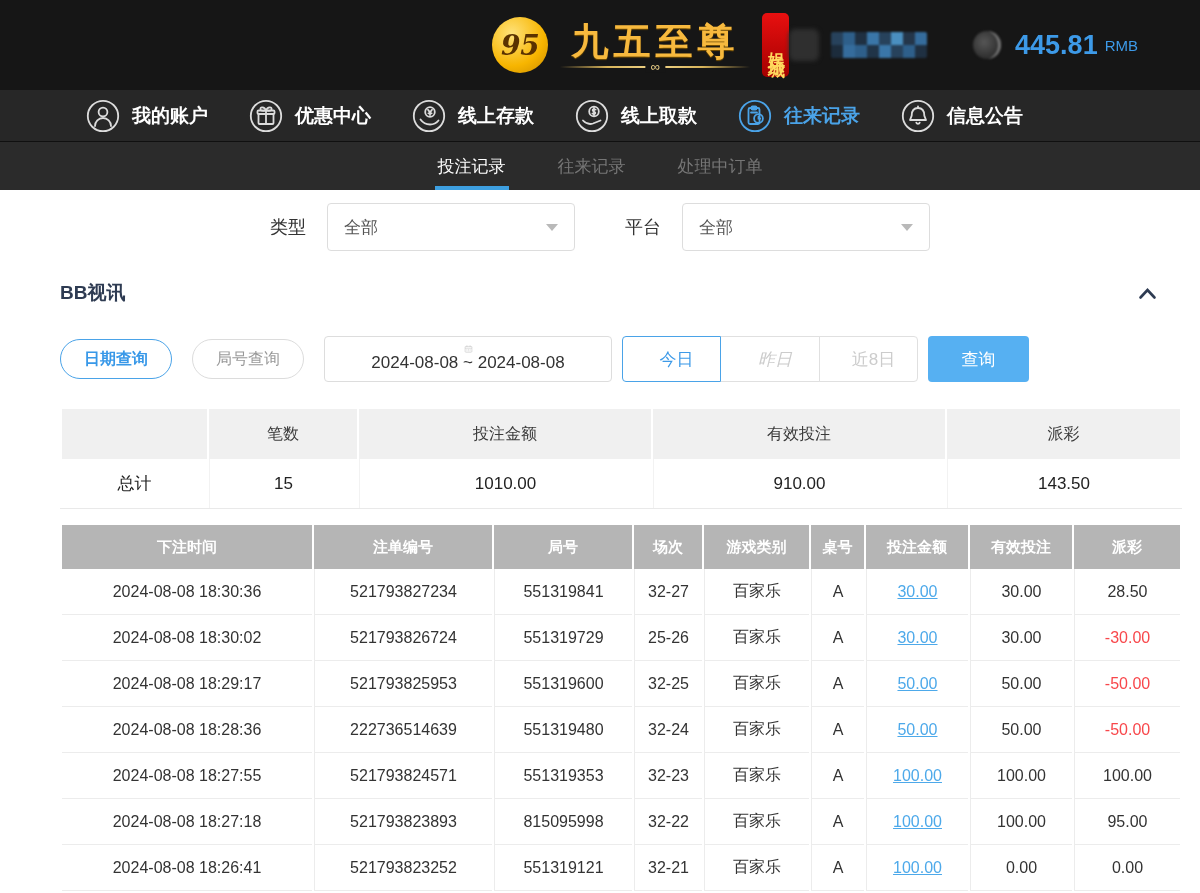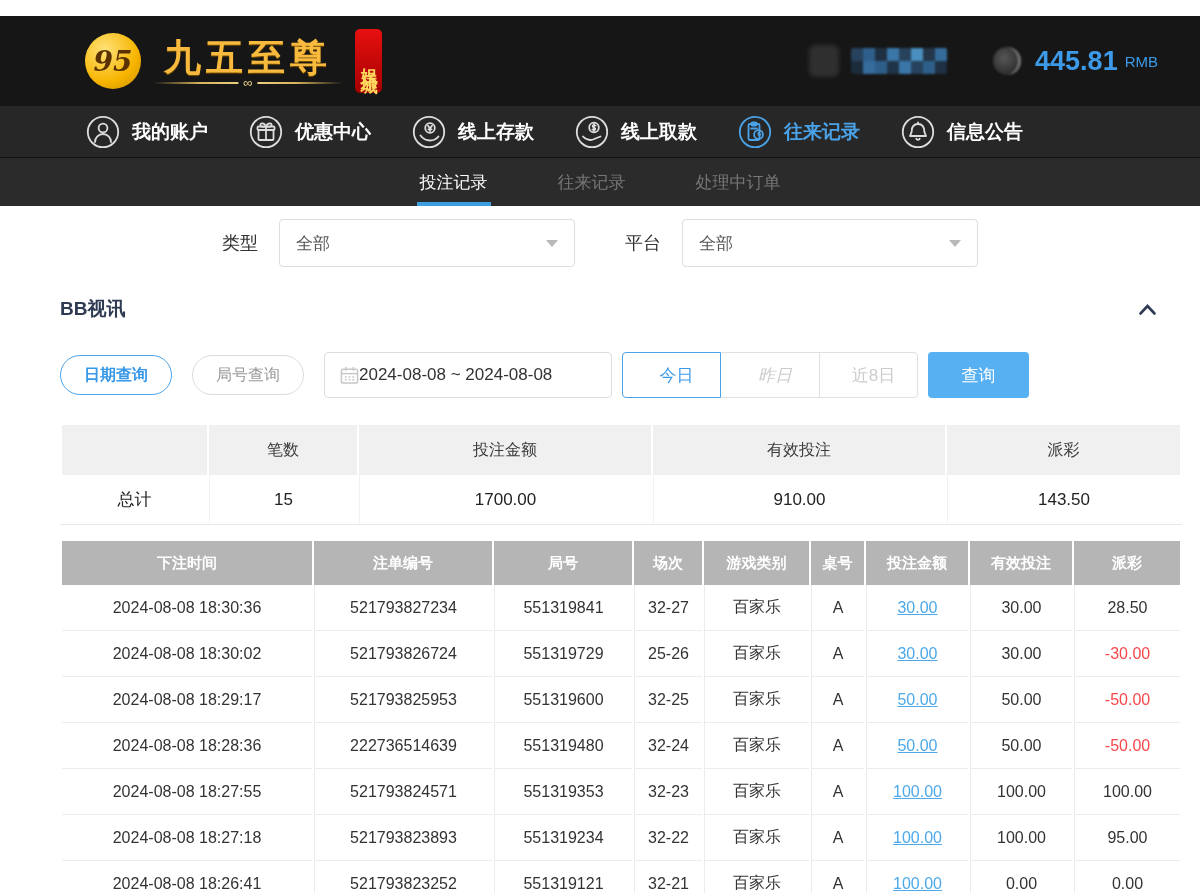--- a/index.html
+++ b/index.html
@@ -1,21 +1,21 @@
 <!DOCTYPE html>
 <html><head>
 <meta charset="utf-8">
 <style>
   * { margin:0; padding:0; box-sizing:border-box; }
   html,body { width:1200px; height:893px; overflow:hidden; background:#fff;
     font-family:"Liberation Sans","DejaVu Sans",sans-serif; }
 
   
   .top-header { height:90px; background:#161616; display:flex; align-items:center;
-    justify-content:space-between; padding:0 42px 0 85px;margin-top:16px; }
+    justify-content:flex-end; padding:0 62px 0 85px; }
   .logo { display:flex; align-items:center; gap:12px; }
   .logo-mark { width:56px; height:56px; border-radius:50%; flex:0 0 auto;
     background:radial-gradient(circle at 35% 30%, #ffe27a, #f7b500 60%, #c98a00);
     display:flex; align-items:center; justify-content:center;
     font-family:"DejaVu Serif",serif; font-style:italic; font-weight:bold;
     font-size:28px; color:#5a3200; }
   .logo-text-wrap { display:flex; flex-direction:column; align-items:center; }
   .logo-title { font-size:37px; font-weight:bold; letter-spacing:5px; color:#f7b93e;
     text-shadow:0 1px 1px #7a5200; line-height:1.1; }
   .logo-line { position:relative; width:190px; height:2px; margin-top:3px;
@@ -42,33 +42,33 @@
   
   .nav-bar { height:52px; background:#272727; display:flex; align-items:center;
     gap:40px; padding-left:85px; border-bottom:1px solid #101010; }
   .nav-item { display:flex; align-items:center; gap:11px; color:#fff; font-size:19px;
     font-weight:600; cursor:pointer; }
   .nav-item svg { width:36px; height:36px; color:#dcdcdc; }
   .nav-item.active { color:#4aa3e8; }
   .nav-item.active svg { color:#4aa3e8; }
 
   
-  .subtab-bar { height:48px; background:#2b2b2b; display:flex; justify-content:center; gap:64px; }
+  .subtab-bar { height:48px; background:#2b2b2b; display:flex; justify-content:center; gap:46px; }
   .subtab { display:flex; align-items:center; color:#767676; font-size:17px;
     position:relative; padding:0 3px; cursor:pointer; }
   .subtab.active { color:#fff; }
   .subtab.active::after { content:""; position:absolute; left:0; right:0; bottom:0;
     height:4px; background:#3d9fe0; }
 
   
   .filter-row { display:flex; justify-content:center; align-items:center; gap:50px;
     margin-top:13px; height:48px; }
   .filter-group { display:flex; align-items:center; gap:21px; }
   .filter-label { font-size:18px; color:#333; }
-  .select-box { width:296px; height:48px; border:1px solid #ddd; border-radius:4px;
+  .select-box { width:248px; height:48px; border:1px solid #ddd; border-radius:4px;
     display:flex; align-items:center; justify-content:space-between; padding:0 16px;
     color:#555; font-size:17px; cursor:pointer; background:#fff; }
   .caret { width:0; height:0; border-left:6px solid transparent;
     border-right:6px solid transparent; border-top:7px solid #b9b9b9; }
 
   .content { margin-left:60px; width:1122px; }
 
   
   .section-header { display:flex; justify-content:space-between; align-items:center;
     margin-top:29px; padding-right:24px; }
@@ -76,21 +76,21 @@
   .collapse-btn { cursor:pointer; display:flex; align-items:center; }
 
   
   .query-row { display:flex; align-items:center; margin-top:30px; }
   .pill-btn { height:40px; padding:0 23px; border-radius:20px; font-size:16px;
     display:flex; align-items:center; background:#fff; cursor:pointer; }
   .pill-btn.active { border:1px solid #4aa3e8; color:#3898e8; font-weight:bold; }
   .pill-btn.inactive { border:1px solid #dcdcdc; color:#999; margin-left:20px; }
   .date-box { margin-left:20px; width:288px; height:46px; border:1px solid #ddd;
     border-radius:4px; display:flex; align-items:center; padding:8px 15px;
-    font-size:17px; color:#333; cursor:pointer; background:#fff; }
+    font-size:17px; color:#333; cursor:pointer; background:#fff;flex-direction:column; }
   .seg-group { display:flex; margin-left:10px; }
   .seg { width:99px; height:46px; display:flex; align-items:center; justify-content:center;
     font-size:17px; background:#fff; cursor:pointer;padding-left:10px; }
   .seg.active { border:1px solid #4aa3e8; color:#3d9ae8; border-radius:4px 0 0 4px; }
   .seg.mid  { border:1px solid #e0e0e0; border-left:none; color:#ccc;font-style:italic; }
   .seg.last { border:1px solid #e0e0e0; border-left:1px solid #e0e0e0; color:#ccc;
     border-radius:0 4px 4px 0; margin-left:-1px; }
   .search-btn { margin-left:10px; width:101px; height:46px; background:#56b0f2;
     color:#fff; font-size:17px; border:none; border-radius:4px; cursor:pointer; }
 
@@ -265,21 +265,21 @@
           <tr>
         <th></th>
         <th>笔数</th>
         <th>投注金额</th>
         <th>有效投注</th>
         <th>派彩</th>
       </tr>
       <tr>
         <td>总计</td>
         <td>15</td>
-        <td>1700.00</td>
+        <td>1010.00</td>
         <td>910.00</td>
         <td>143.50</td>
       </tr>
     </tbody>
       </table>
   </div>
 
   <table class="main">
     <colgroup>
         <col style="width:250px">
@@ -355,21 +355,21 @@
       <td>32-23</td>
       <td>百家乐</td>
       <td>A</td>
       <td><span class="bet-link">100.00</span></td>
       <td>100.00</td>
       <td><span class="payout">100.00</span></td>
     </tr>
     <tr>
       <td>2024-08-08 18:27:18</td>
       <td>521793823893</td>
-      <td>551319234</td>
+      <td>815095998</td>
       <td>32-22</td>
       <td>百家乐</td>
       <td>A</td>
       <td><span class="bet-link">100.00</span></td>
       <td>100.00</td>
       <td><span class="payout">95.00</span></td>
     </tr>
     <tr>
       <td>2024-08-08 18:26:41</td>
       <td>521793823252</td>

